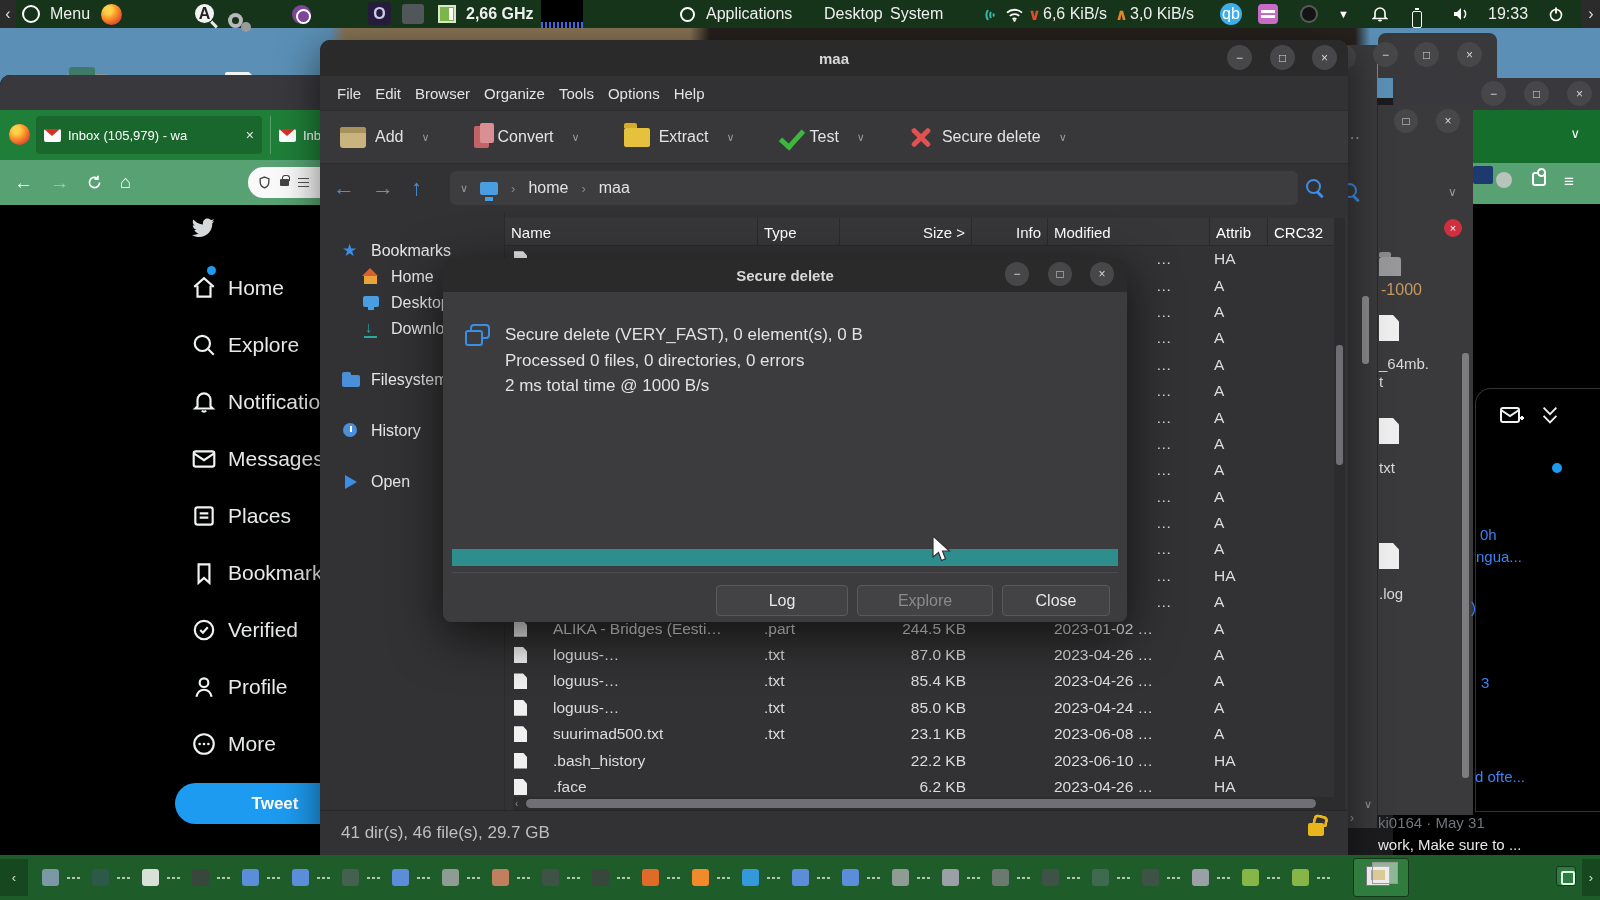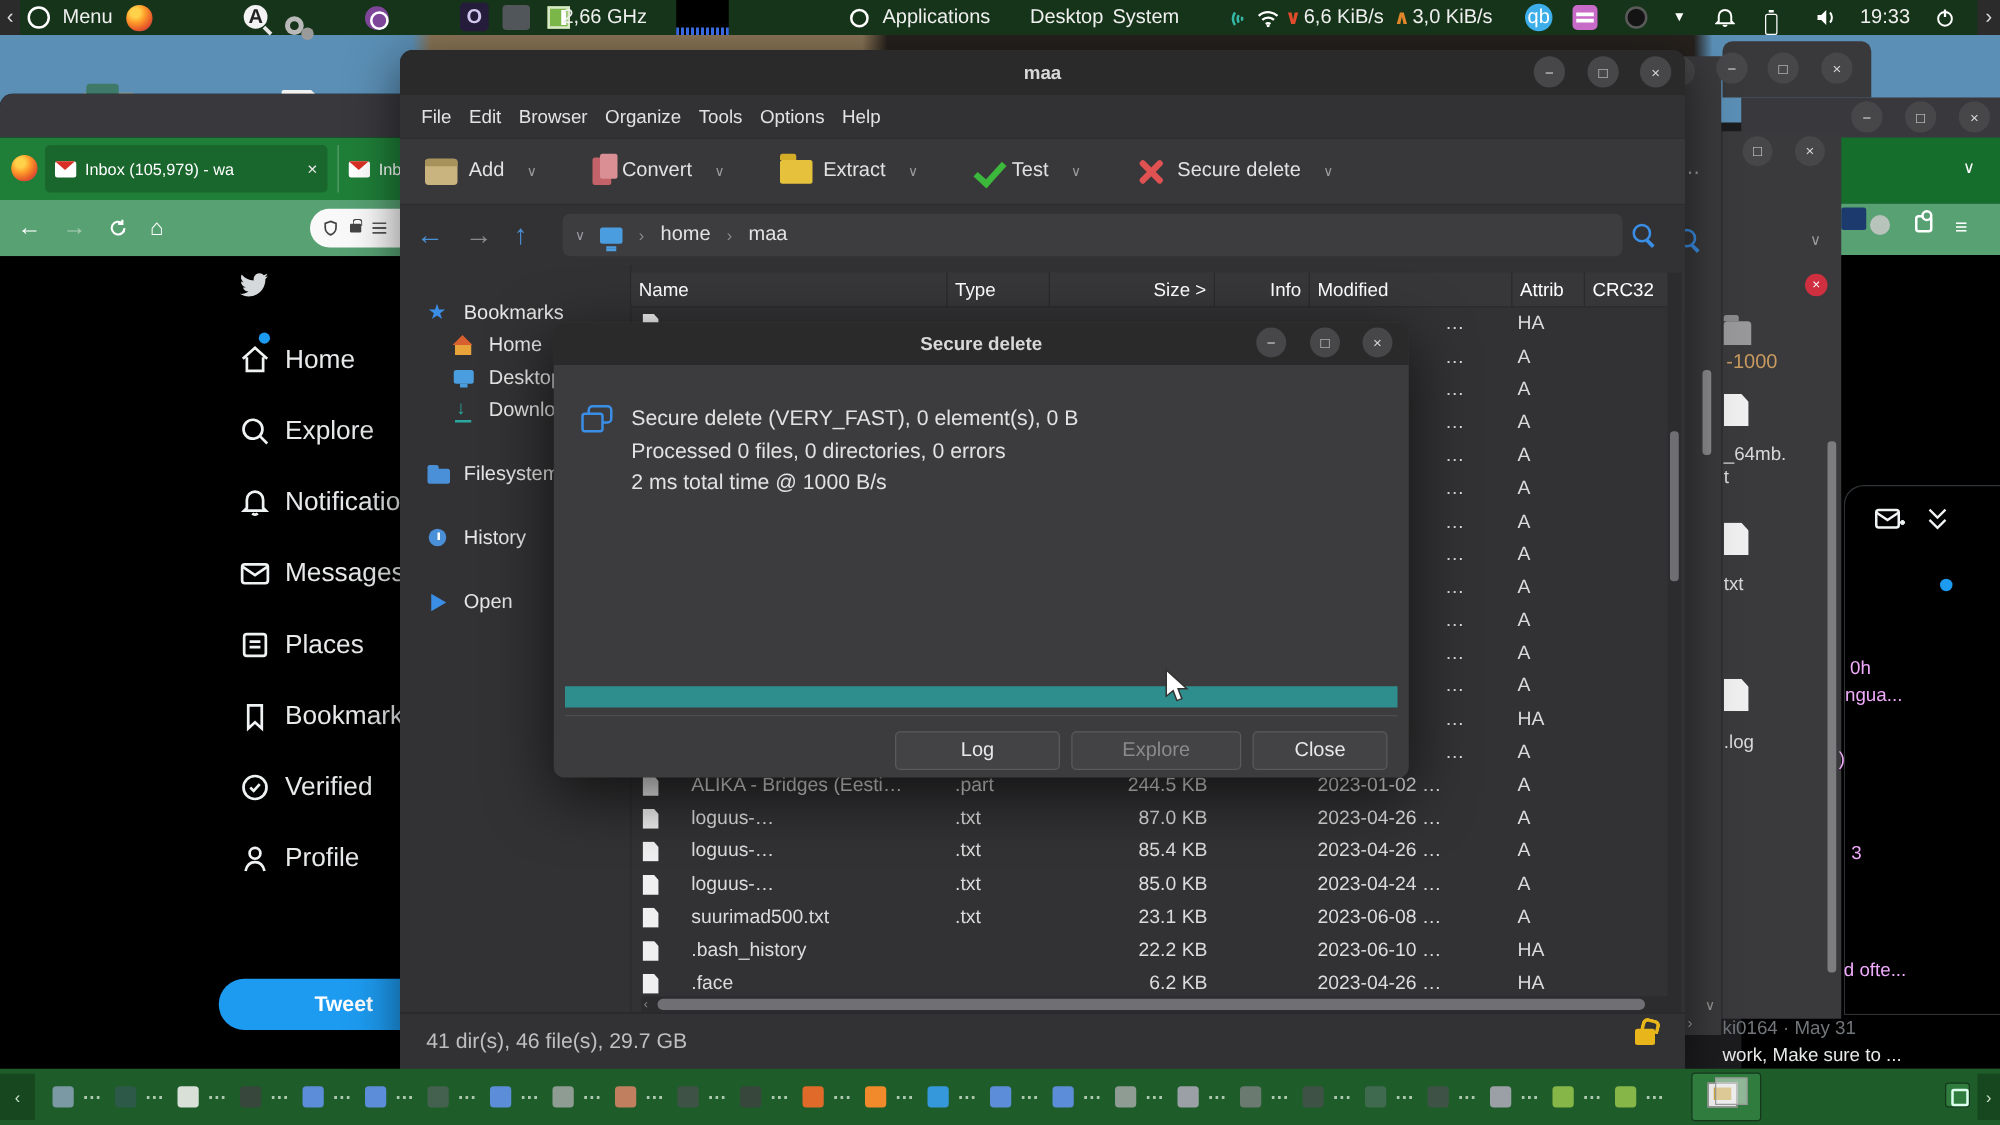--- a/index.html
+++ b/index.html
@@ -86,21 +86,21 @@
   .redbadge{position:absolute;width:18px;height:18px;border-radius:50%;background:#cf2f3f;color:#fff;font-size:11px;display:flex;align-items:center;justify-content:center;}
   .grayfolder{width:22px;height:19px;background:#98989b;border-radius:3px 3px 0 0;position:relative;}
   .grayfolder::before{content:"";position:absolute;left:0;top:-5px;width:12px;height:5px;background:#8a8a8d;border-radius:2px 2px 0 0;}
   .wfile{width:20px;height:26px;background:#efefef;clip-path:polygon(0 0,70% 0,100% 25%,100% 100%,0 100%);}
   .rlbl{position:absolute;color:#d8d8d8;font-size:15px;white-space:nowrap;}
   .tanlbl{color:#c89a5f;font-size:16px;}
   .vthumb{position:absolute;width:7px;background:#7d7d80;border-radius:3px;}
   .bluelens{width:15px;height:15px;border:2.5px solid #3a8ee6;border-radius:50%;position:relative;}
   .bluelens::after{content:"";position:absolute;right:-5px;bottom:-3px;width:8px;height:2.5px;background:#3a8ee6;transform:rotate(45deg);}
   #dmdrawer{left:1475px;top:388px;width:125px;height:424px;background:#000;border:1px solid #2f3336;border-right:none;border-radius:16px 0 0 0;z-index:3;}
-  .dmtxt{position:absolute;color:#f0abfc;font-size:15px;white-space:nowrap;}
+  .dmtxt{position:absolute;color:#3b82f6;font-size:15px;white-space:nowrap;}
   .dmblue{position:absolute;width:10px;height:10px;border-radius:50%;background:#1d9bf0;}
   .dmbottom{position:absolute;z-index:2;white-space:nowrap;font-size:15px;}
   
   #pz{left:320px;top:40px;width:1028px;height:815px;background:#323234;border-radius:10px 10px 0 0;
     box-shadow:0 10px 40px rgba(0,0,0,.55);z-index:10;color:#e2e2e2;}
   #pz-title{position:absolute;left:0;top:0;width:100%;height:36px;background:#2a2a2b;border-radius:10px 10px 0 0;
     display:flex;align-items:center;justify-content:center;font-weight:bold;font-size:15px;color:#d8d8d8;}
   #pz .wbtn{top:5px;}
   #pz-menu{position:absolute;left:0;top:36px;width:100%;height:34px;display:flex;align-items:center;gap:14px;padding-left:17px;font-size:15px;}
   #pz-toolbar{position:absolute;left:0;top:70px;width:100%;height:54px;background:#38383a;border-top:1px solid #2c2c2e;border-bottom:1px solid #2c2c2e;
@@ -359,20 +359,29 @@
           </svg>
         <span class="twlbl">Verified</span>
       </div>
       <div class="twitem">
         <svg width="26" height="26" viewBox="0 0 24 24">
             <circle cx="12" cy="8" r="4" fill="none" stroke="#eff3f4" stroke-width="2"></circle>
             <path d="M5 21c1-4.5 4-6.5 7-6.5s6 2 7 6.5" fill="none" stroke="#eff3f4" stroke-width="2"></path>
           </svg>
         <span class="twlbl">Profile</span>
       </div>
+      <div class="twitem">
+        <svg width="26" height="26" viewBox="0 0 24 24">
+            <circle cx="12" cy="12" r="9" fill="none" stroke="#eff3f4" stroke-width="2"></circle>
+            <circle cx="8" cy="12" r="1.2" fill="#eff3f4"></circle>
+            <circle cx="12" cy="12" r="1.2" fill="#eff3f4"></circle>
+            <circle cx="16" cy="12" r="1.2" fill="#eff3f4"></circle>
+          </svg>
+        <span class="twlbl">More</span>
+      </div>
     </div>
     <div class="tweetbtn">Tweet</div>
   </div>
 </div>
 
 <div id="pz" class="abs">
   <div id="pz-title">
     <span>maa</span>
   </div>
   <span class="wbtn" style="left:907px;">−</span>
@@ -802,21 +811,21 @@
       <span class="gear1"></span>
     </span>
   <span class="p" style="left:292px;">
       <span class="tor"></span>
     </span>
   <span class="p oicon" style="left:368px;top:2px;height:23px;">O</span>
   <span class="p term" style="left:402px;top:4px;height:20px;"></span>
   <span class="p" style="left:438px;">
       <span class="chip"></span>
     </span>
-  <span class="p" style="left:450px;">2,66 GHz</span>
+  <span class="p" style="left:466px;font-weight:bold;">2,66 GHz</span>
   <span class="p cpugraph" style="left:541px;"></span>
   <span class="p" style="left:680px;">
       <span class="ring" style="width:15px;height:15px;"></span>
     </span>
   <span class="p" style="left:706px;">Applications</span>
   <span class="p" style="left:824px;">Desktop</span>
   <span class="p" style="left:890px;">System</span>
   <svg width="20" height="18" viewBox="0 0 20 18" style="position:absolute;left:984px;top:6px;">
     <path d="M4 14a9 9 0 0 1 0-10M7 12a6 6 0 0 1 0-6M10 10.5a3 3 0 0 1 0-3" fill="none" stroke="#35b8a8" stroke-width="2"></path>
   </svg>

